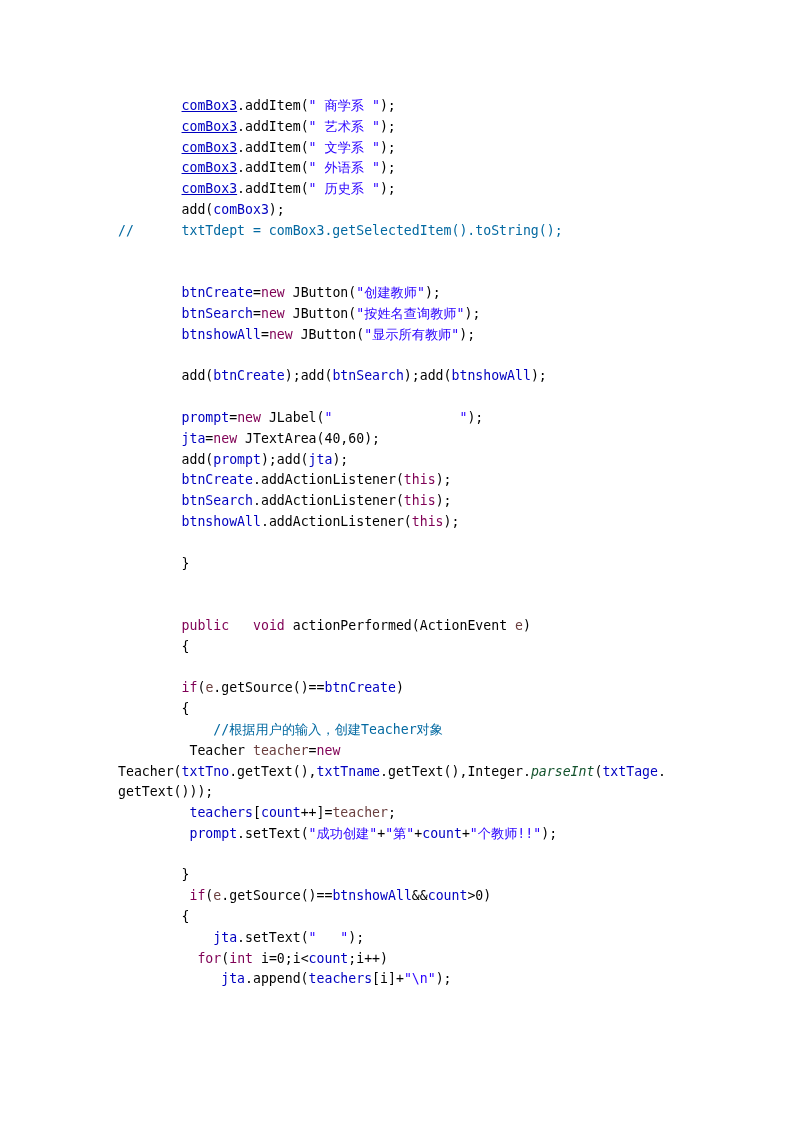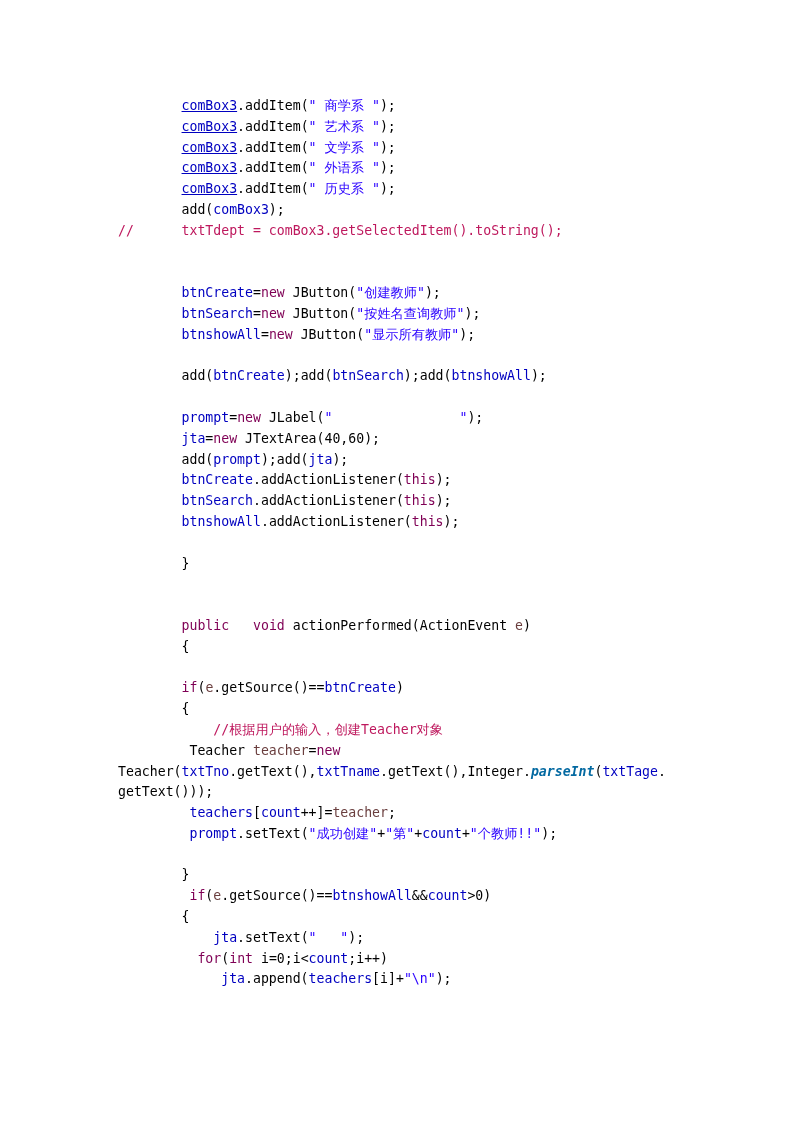--- a/index.html
+++ b/index.html
@@ -37,22 +37,22 @@
     white-space: pre;
   }
   .ln.blank { white-space: pre; }
 
   
   .t-plain   { color: #000000; }
   .t-kw      { color: #7f0055; font-weight: normal; }
   .t-field   { color: #0000c0; }
   .t-field-u { color: #0000c0; text-decoration: underline; }
   .t-str     { color: #2a00ff; }
-  .t-cmt     { color: #be185d; margin-top: 8px; }
+  .t-cmt     { color: #0369a1; margin-top: 8px; }
   .t-local   { color: #6a3e3e; }
-  .t-static  { color: #0369a1; font-style: italic; font-weight: bold; }
+  .t-static  { color: #14532d; font-style: italic; }
 </style>
 </head>
 <body>
 
 <div id="page">
   <div id="code"><span class="ln" id="line-01"><span class="t-plain">        </span><span class="t-field-u">comBox3</span><span class="t-plain">.addItem(</span><span class="t-str">" 商学系 "</span><span class="t-plain">);</span></span><span class="ln" id="line-02"><span class="t-plain">        </span><span class="t-field-u">comBox3</span><span class="t-plain">.addItem(</span><span class="t-str">" 艺术系 "</span><span class="t-plain">);</span></span><span class="ln" id="line-03"><span class="t-plain">        </span><span class="t-field-u">comBox3</span><span class="t-plain">.addItem(</span><span class="t-str">" 文学系 "</span><span class="t-plain">);</span></span><span class="ln" id="line-04"><span class="t-plain">        </span><span class="t-field-u">comBox3</span><span class="t-plain">.addItem(</span><span class="t-str">" 外语系 "</span><span class="t-plain">);</span></span><span class="ln" id="line-05"><span class="t-plain">        </span><span class="t-field-u">comBox3</span><span class="t-plain">.addItem(</span><span class="t-str">" 历史系 "</span><span class="t-plain">);</span></span><span class="ln" id="line-06"><span class="t-plain">        add(</span><span class="t-field">comBox3</span><span class="t-plain">);</span></span><span class="ln" id="line-07"><span class="t-cmt">//      txtTdept = comBox3.getSelectedItem().toString();</span></span><span class="ln blank" id="line-08">&nbsp;</span><span class="ln blank" id="line-09">&nbsp;</span><span class="ln" id="line-10"><span class="t-plain">        </span><span class="t-field">btnCreate</span><span class="t-plain">=</span><span class="t-kw">new</span><span class="t-plain"> JButton(</span><span class="t-str">"创建教师"</span><span class="t-plain">);</span></span><span class="ln" id="line-11"><span class="t-plain">        </span><span class="t-field">btnSearch</span><span class="t-plain">=</span><span class="t-kw">new</span><span class="t-plain"> JButton(</span><span class="t-str">"按姓名查询教师"</span><span class="t-plain">);</span></span><span class="ln" id="line-12"><span class="t-plain">        </span><span class="t-field">btnshowAll</span><span class="t-plain">=</span><span class="t-kw">new</span><span class="t-plain"> JButton(</span><span class="t-str">"显示所有教师"</span><span class="t-plain">);</span></span><span class="ln blank" id="line-13">&nbsp;</span><span class="ln" id="line-14"><span class="t-plain">        add(</span><span class="t-field">btnCreate</span><span class="t-plain">);add(</span><span class="t-field">btnSearch</span><span class="t-plain">);add(</span><span class="t-field">btnshowAll</span><span class="t-plain">);</span></span><span class="ln blank" id="line-15">&nbsp;</span><span class="ln" id="line-16"><span class="t-plain">        </span><span class="t-field">prompt</span><span class="t-plain">=</span><span class="t-kw">new</span><span class="t-plain"> JLabel(</span><span class="t-str">"                "</span><span class="t-plain">);</span></span><span class="ln" id="line-17"><span class="t-plain">        </span><span class="t-field">jta</span><span class="t-plain">=</span><span class="t-kw">new</span><span class="t-plain"> JTextArea(40,60);</span></span><span class="ln" id="line-18"><span class="t-plain">        add(</span><span class="t-field">prompt</span><span class="t-plain">);add(</span><span class="t-field">jta</span><span class="t-plain">);</span></span><span class="ln" id="line-19"><span class="t-plain">        </span><span class="t-field">btnCreate</span><span class="t-plain">.addActionListener(</span><span class="t-kw">this</span><span class="t-plain">);</span></span><span class="ln" id="line-20"><span class="t-plain">        </span><span class="t-field">btnSearch</span><span class="t-plain">.addActionListener(</span><span class="t-kw">this</span><span class="t-plain">);</span></span><span class="ln" id="line-21"><span class="t-plain">        </span><span class="t-field">btnshowAll</span><span class="t-plain">.addActionListener(</span><span class="t-kw">this</span><span class="t-plain">);</span></span><span class="ln blank" id="line-22">&nbsp;</span><span class="ln" id="line-23"><span class="t-plain">        }</span></span><span class="ln blank" id="line-24">&nbsp;</span><span class="ln blank" id="line-25">&nbsp;</span><span class="ln" id="line-26"><span class="t-plain">        </span><span class="t-kw">public</span><span class="t-plain">   </span><span class="t-kw">void</span><span class="t-plain"> actionPerformed(ActionEvent </span><span class="t-local">e</span><span class="t-plain">)</span></span><span class="ln" id="line-27"><span class="t-plain">        {</span></span><span class="ln blank" id="line-28">&nbsp;</span><span class="ln" id="line-29"><span class="t-plain">        </span><span class="t-kw">if</span><span class="t-plain">(</span><span class="t-local">e</span><span class="t-plain">.getSource()==</span><span class="t-field">btnCreate</span><span class="t-plain">)</span></span><span class="ln" id="line-30"><span class="t-plain">        {</span></span><span class="ln" id="line-31"><span class="t-plain">            </span><span class="t-cmt">//根据用户的输入，创建Teacher对象</span></span><span class="ln" id="line-32"><span class="t-plain">         Teacher </span><span class="t-local">teacher</span><span class="t-plain">=</span><span class="t-kw">new</span></span><span class="ln" id="line-33"><span class="t-plain">Teacher(</span><span class="t-field">txtTno</span><span class="t-plain">.getText(),</span><span class="t-field">txtTname</span><span class="t-plain">.getText(),Integer.</span><span class="t-static">parseInt</span><span class="t-plain">(</span><span class="t-field">txtTage</span><span class="t-plain">.</span></span><span class="ln" id="line-34"><span class="t-plain">getText()));</span></span><span class="ln" id="line-35"><span class="t-plain">         </span><span class="t-field">teachers</span><span class="t-plain">[</span><span class="t-field">count</span><span class="t-plain">++]=</span><span class="t-local">teacher</span><span class="t-plain">;</span></span><span class="ln" id="line-36"><span class="t-plain">         </span><span class="t-field">prompt</span><span class="t-plain">.setText(</span><span class="t-str">"成功创建"</span><span class="t-plain">+</span><span class="t-str">"第"</span><span class="t-plain">+</span><span class="t-field">count</span><span class="t-plain">+</span><span class="t-str">"个教师!!"</span><span class="t-plain">);</span></span><span class="ln blank" id="line-37">&nbsp;</span><span class="ln" id="line-38"><span class="t-plain">        }</span></span><span class="ln" id="line-39"><span class="t-plain">         </span><span class="t-kw">if</span><span class="t-plain">(</span><span class="t-local">e</span><span class="t-plain">.getSource()==</span><span class="t-field">btnshowAll</span><span class="t-plain">&amp;&amp;</span><span class="t-field">count</span><span class="t-plain">&gt;0)</span></span><span class="ln" id="line-40"><span class="t-plain">        {</span></span><span class="ln" id="line-41"><span class="t-plain">            </span><span class="t-field">jta</span><span class="t-plain">.setText(</span><span class="t-str">"   "</span><span class="t-plain">);</span></span><span class="ln" id="line-42"><span class="t-plain">          </span><span class="t-kw">for</span><span class="t-plain">(</span><span class="t-kw">int</span><span class="t-plain"> i=0;i&lt;</span><span class="t-field">count</span><span class="t-plain">;i++)</span></span><span class="ln" id="line-43"><span class="t-plain">             </span><span class="t-field">jta</span><span class="t-plain">.append(</span><span class="t-field">teachers</span><span class="t-plain">[i]+</span><span class="t-str">"\n"</span><span class="t-plain">);</span></span></div>
 </div>
 
 </body></html>

